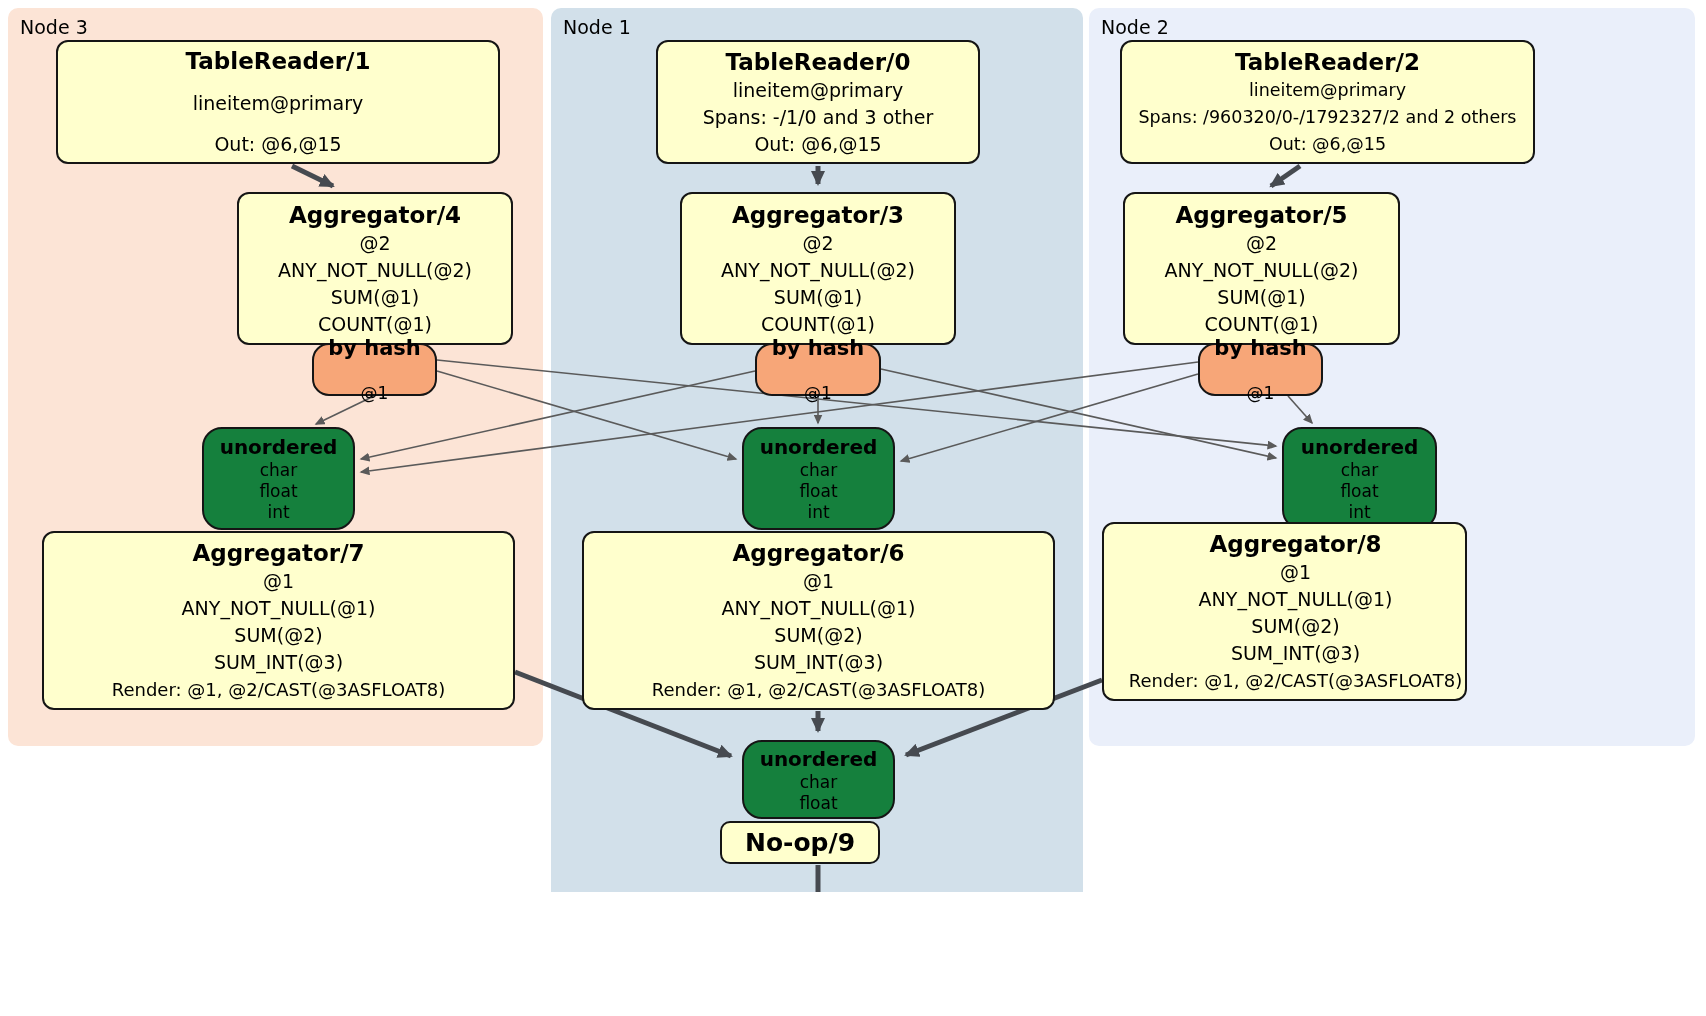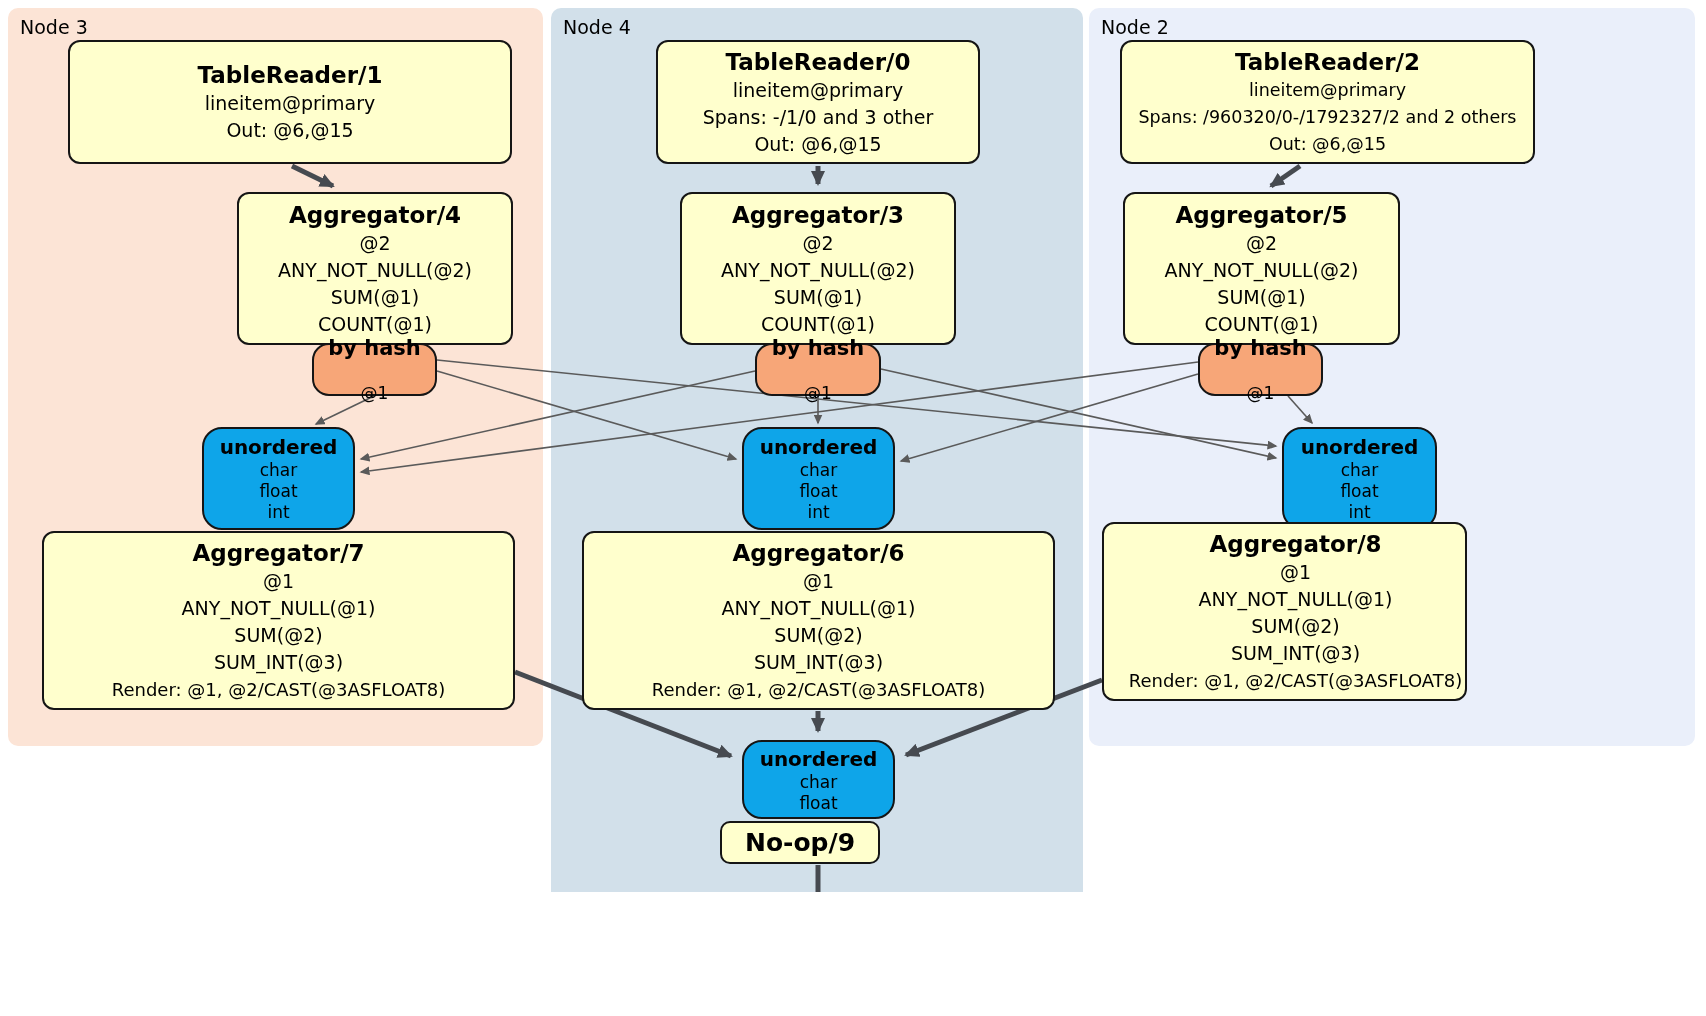--- a/index.html
+++ b/index.html
@@ -17,37 +17,37 @@
   }
   .box .title{font-weight:bold;font-size:23px;line-height:30px;white-space:nowrap;}
   .box .line{font-size:19px;line-height:27px;white-space:nowrap;}
   .box .render-line{font-size:18px;}
   .hash{
     background:#f7a678;border-radius:17px;padding:2px 4px;gap:22px;
   }
   .hash .title{font-size:21px;line-height:25px;}
   .hash .line{font-size:17px;line-height:21px;}
   .sync{
-    background:#0ea5e9;border-radius:20px;padding:16px 4px;text-align:center;
+    background:#15803d;border-radius:20px;padding:16px 4px;text-align:center;
   }
   .sync .title{font-size:20px;line-height:26px;}
   .sync .line{font-size:17px;line-height:21px;}
   .terminal .title{font-size:25px;line-height:30px;}
   div[data-name="tablereader-2-box"] .line{font-size:17.5px;}
 </style>
 </head>
 <body>
 
 <div class="canvas" data-name="distsql-plan-diagram">
 
   <div class="panel" data-name="node-3-panel" style="left:8px;top:8px;width:535px;height:738px;background:#fce4d6;">
     <div class="panel-label" data-name="node-3-label">Node 3</div>
   </div>
   <div class="panel" data-name="node-1-panel" style="left:551px;top:8px;width:532px;height:1000px;background:#d2e0ea;">
-    <div class="panel-label" data-name="node-1-label">Node 4</div>
+    <div class="panel-label" data-name="node-1-label">Node 1</div>
   </div>
   <div class="panel" data-name="node-2-panel" style="left:1089px;top:8px;width:606px;height:738px;background:#eaeffa;">
     <div class="panel-label" data-name="node-2-label">Node 2</div>
   </div>
 
   <svg class="edges" width="1706" height="1016" data-name="plan-edges">
     <defs>
       <marker id="mthick" markerUnits="userSpaceOnUse" markerWidth="16" markerHeight="14" refX="13" refY="7" orient="auto">
         <path d="M0,0 L15,7 L0,14 z" fill="#464a50"></path>
       </marker>
@@ -68,21 +68,21 @@
     <path d="M437,371 L736,459" stroke="#5a5a5a" stroke-width="1.6" fill="none" marker-end="url(#mthin)" data-name="edge-hash3-to-sync1"></path>
     <path d="M437,360 L1276,446" stroke="#5a5a5a" stroke-width="1.6" fill="none" marker-end="url(#mthin)" data-name="edge-hash3-to-sync2"></path>
     <path d="M755,371 L361,459" stroke="#5a5a5a" stroke-width="1.6" fill="none" marker-end="url(#mthin)" data-name="edge-hash1-to-sync3"></path>
     <path d="M818,396 L818,423" stroke="#5a5a5a" stroke-width="1.6" fill="none" marker-end="url(#mthin)" data-name="edge-hash1-to-sync1"></path>
     <path d="M881,369 L1276,458" stroke="#5a5a5a" stroke-width="1.6" fill="none" marker-end="url(#mthin)" data-name="edge-hash1-to-sync2"></path>
     <path d="M1198,362 L361,472" stroke="#5a5a5a" stroke-width="1.6" fill="none" marker-end="url(#mthin)" data-name="edge-hash2-to-sync3"></path>
     <path d="M1198,374 L901,461" stroke="#5a5a5a" stroke-width="1.6" fill="none" marker-end="url(#mthin)" data-name="edge-hash2-to-sync1"></path>
     <path d="M1288,396 L1312,423" stroke="#5a5a5a" stroke-width="1.6" fill="none" marker-end="url(#mthin)" data-name="edge-hash2-to-sync2"></path>
   </svg>
 
-  <div class="box" data-name="tablereader-1-box" style="left:68px;top:40px;width:444px;height:124px;">
+  <div class="box" data-name="tablereader-1-box" style="left:56px;top:40px;width:444px;height:124px;justify-content:space-between;">
     <div class="title" data-name="box-title">TableReader/1</div>
     <div class="line" data-name="index-line">lineitem@primary</div>
     <div class="line" data-name="out-line">Out: @6,@15</div>
   </div>
   <div class="box" data-name="aggregator-4-box" style="left:237px;top:192px;width:276px;height:153px;">
     <div class="title" data-name="box-title">Aggregator/4</div>
     <div class="line" data-name="group-key-line">@2</div>
     <div class="line" data-name="agg-fn-line">ANY_NOT_NULL(@2)</div>
     <div class="line" data-name="agg-fn-line">SUM(@1)</div>
     <div class="line" data-name="agg-fn-line">COUNT(@1)</div>

